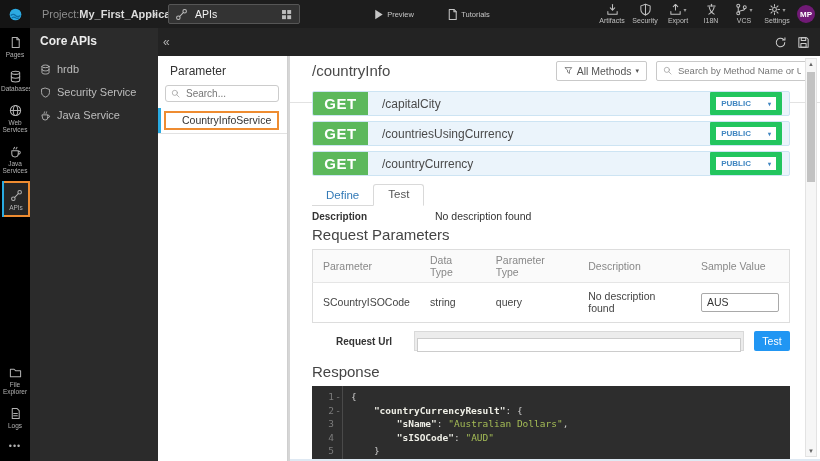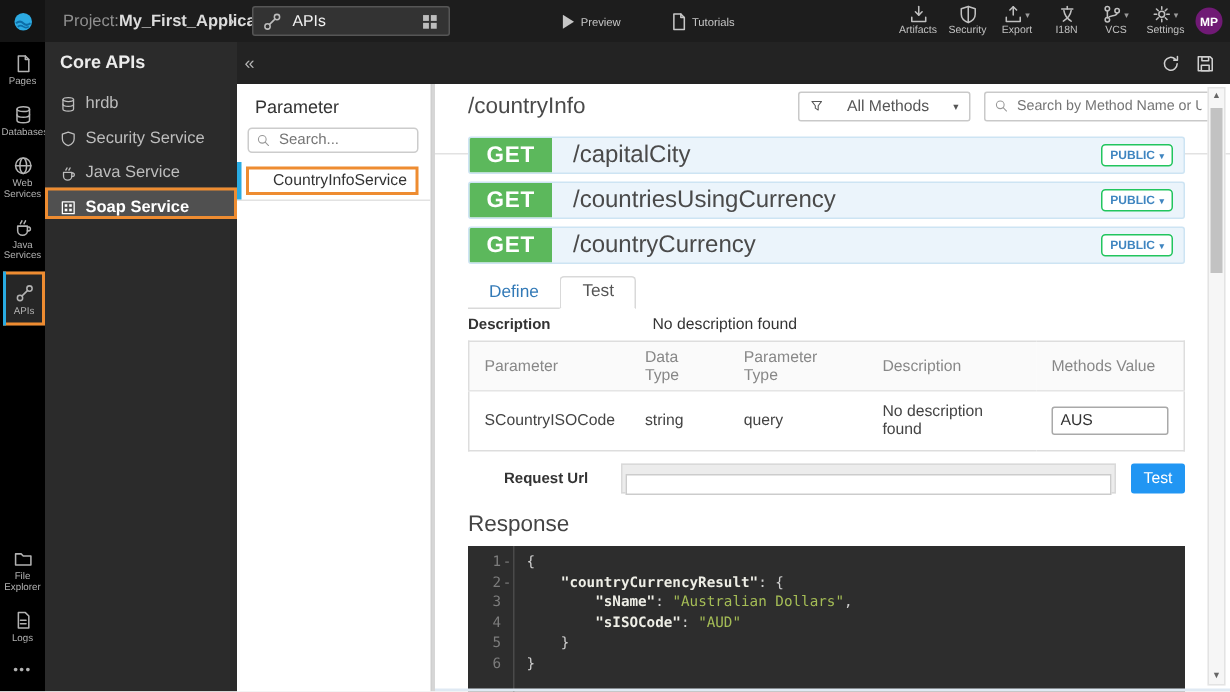--- a/index.html
+++ b/index.html
@@ -56,37 +56,37 @@
   .ep-search input{border:none;outline:none;width:100%;font-size:10px;color:#555;font-family:inherit;background:transparent;}
   .ep-item{margin-top:7px;position:relative;border-bottom:1px solid #e2e2e2;padding:2px 0 3px 6px;display:flex;}
   .ep-item.active::before{content:"";position:absolute;left:0;top:-1px;bottom:0;width:3px;background:#29abe2;}
   .ep-item .box{border:2px solid #ee8c31;font-size:10.5px;color:#333;padding:1px 6px 2px 16px;background:#fff;}
 
   
   .main{position:absolute;left:288px;right:0;top:56px;bottom:0;background:#fff;border-left:2px solid #d6d6d6;}
   .main::after{content:"";position:absolute;left:0;right:0;bottom:0;height:2px;background:#dfe9f3;}
   .main-header{height:29px;border-bottom:1px solid #e2e2e2;display:flex;align-items:center;padding:0 10px 17px 22px;}
   .main-title{font-size:15px;color:#4a4a4a;}
-  .methods-btn{margin-left:auto;height:20px;border:1px solid #c9c9c9;border-radius:2px;background:#fff;display:flex;align-items:center;gap:16px;padding:0 7px;font-size:10.5px;color:#555;font-family:inherit;}
+  .methods-btn{margin-left:auto;height:20px;border:1px solid #c9c9c9;border-radius:2px;background:#fff;display:flex;align-items:center;gap:4px;padding:0 7px;font-size:10.5px;color:#555;font-family:inherit;}
   .methods-btn .ic svg{width:9px;height:9px;}
   .methods-btn .caret{font-size:7px;color:#555;}
   .main-search{width:140px;height:18px;border:1px solid #c9c9c9;border-radius:2px;display:flex;align-items:center;gap:4px;padding:0 6px;margin-left:9px;color:#999;}
   .main-search .ic svg{width:9px;height:9px;}
   .main-search input{border:none;outline:none;width:100%;font-size:9.5px;color:#555;font-family:inherit;}
   .content{position:absolute;top:30px;left:0;right:0;bottom:0;padding:5px 30px 0 22px;}
 
   .scrollbar{position:absolute;right:3px;top:2px;bottom:4px;width:10px;background:#f6f6f6;border:1px solid #e3e3e3;}
   .scroll-up,.scroll-down{position:absolute;left:0;right:0;text-align:center;font-size:6px;color:#666;line-height:8px;}
   .scroll-up{top:1px;} .scroll-down{bottom:1px;}
   .scroll-thumb{position:absolute;top:13px;left:1px;right:1px;height:110px;background:#c2c2c2;}
 
   .op-row{height:23px;background:#ebf4fb;border:1px solid #cde4f3;border-radius:2px;display:flex;align-items:center;margin-bottom:5px;overflow:hidden;}
   .op-method{width:55px;align-self:stretch;background:#5cb85c;color:#fff;font-size:15px;font-weight:bold;display:flex;align-items:center;justify-content:center;letter-spacing:.5px;}
-  .op-path{font-size:16px;color:#4a4a4a;margin-left:14px;}
-  .op-access{margin-left:auto;margin-right:7px;border:1px solid #22c55e;border-radius:3px;background:#fff;color:#3f85c0;font-size:8px;font-weight:bold;padding:2px 5px;display:flex;align-items:center;gap:3px;font-family:inherit;}
+  .op-path{font-size:12px;color:#4a4a4a;margin-left:14px;}
+  .op-access{margin-left:auto;margin-right:7px;border:6px solid #22c55e;border-radius:3px;background:#fff;color:#3f85c0;font-size:8px;font-weight:bold;padding:2px 5px;display:flex;align-items:center;gap:17px;font-family:inherit;}
   .op-access .caret{font-size:6px;}
 
   .tabs{margin-top:8px;display:flex;align-items:flex-end;border-bottom:1px solid #d9d9d9;width:max-content;}
   .tab{padding:3px 14px 5px;font-size:11.5px;color:#337ab7;margin-bottom:-1px;cursor:default;}
   .tab.active{border:1px solid #d9d9d9;border-bottom:1px solid #fff;border-radius:3px 3px 0 0;color:#555;background:#fff;}
 
   .desc-row{margin-top:4px;display:flex;align-items:baseline;}
   .desc-label{font-size:10px;font-weight:bold;color:#333;width:123px;}
   .desc-value{font-size:10.5px;color:#333;}
   .section-heading{margin-top:4px;font-size:15px;color:#444;line-height:18px;}
@@ -346,34 +346,20 @@
         <div class="core-item">
           <span class="ic">
             <svg viewBox="0 0 14 14" fill="none" stroke="currentColor" stroke-width="1.1" stroke-linecap="round" stroke-linejoin="round">
               <path d="M3,6.2 h7 v3.3 a3.5,3.3 0 0 1 -7,0 z"></path>
               <path d="M10,6.8 h1.2 a1.5,1.5 0 0 1 0,2.8 h-1.3"></path>
               <path d="M5,4.4 c0,-1 1,-1 1,-2 M7.6,4.4 c0,-1 1,-1 1,-2"></path>
             </svg>
           </span>
           <span>Java Service</span>
         </div>
-        <div class="core-item active">
-          <span class="ic">
-            <svg viewBox="0 0 14 14" fill="none" stroke="currentColor" stroke-width="1.1" stroke-linecap="round" stroke-linejoin="round">
-              <rect x="2" y="2" width="10" height="10"></rect>
-              <g fill="currentColor" stroke="none">
-                <rect x="4" y="4" width="2.2" height="2.2"></rect>
-                <rect x="7.8" y="4" width="2.2" height="2.2"></rect>
-                <rect x="4" y="7.8" width="2.2" height="2.2"></rect>
-                <rect x="7.8" y="7.8" width="2.2" height="2.2"></rect>
-              </g>
-            </svg>
-          </span>
-          <span>Soap Service</span>
-        </div>
       </div>
   </div>
 
   <div class="appbar">
     <span class="collapse">«</span>
     <span class="icons">
       <span class="ic">
           <svg viewBox="0 0 14 14" fill="none" stroke="currentColor" stroke-width="1.1" stroke-linecap="round" stroke-linejoin="round">
             <path d="M11.6,7 a4.6,4.6 0 1 1 -1.4,-3.3"></path>
             <path d="M11.8,1.8 v2.6 h-2.6"></path>
@@ -461,29 +447,30 @@
       <div class="tabs" id="tabs">
           <div class="tab">Define</div>
           <div class="tab active">Test</div>
         </div>
 
       <div class="desc-row">
         <span class="desc-label">Description</span>
         <span class="desc-value">No description found</span>
       </div>
 
+      <div class="section-heading">Request Parameters</div>
 
       <table class="params-table">
         <thead>
             <tr id="ptable-head">
               <th>Parameter</th>
               <th>Data Type</th>
               <th>Parameter Type</th>
               <th>Description</th>
-              <th>Methods Value</th>
+              <th>Sample Value</th>
             </tr>
           </thead>
         <tbody id="ptable-body">
             <tr>
               <td>SCountryISOCode</td>
               <td>string</td>
               <td>query</td>
               <td>No description found</td>
               <td><input class="sample-input" value="AUS" style=""></td>
             </tr>

